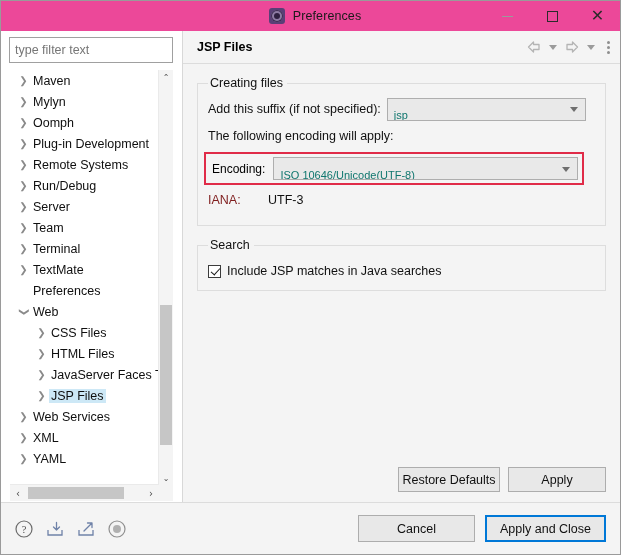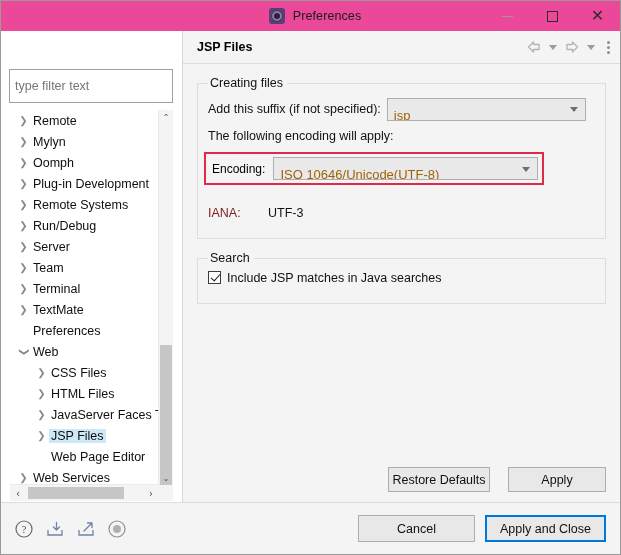--- a/index.html
+++ b/index.html
@@ -119,30 +119,29 @@
   .leftcol {
     width: 181px;
     flex: 0 0 181px;
     display: flex;
     flex-direction: column;
     padding: 6px 0 0 8px;
     box-sizing: border-box;
   }
   .filter-input {
     width: 164px;
-    height: 34px;
+    height: 26px;
     box-sizing: border-box;
     border: 1px solid #a0a0a0;
     background: #ffffff;
     font-family: "Liberation Sans", sans-serif;
     font-size: 12.5px;
     color: #6f6f6f;
     padding: 0 5px;
     outline: none;
-    margin-top: 32px;
   }
   .filter-input::placeholder { color: #767676; opacity: 1; }
 
   .tree-wrap {
     margin-top: 6px;
     width: 165px;
     flex: 1 1 auto;
     position: relative;
     border: 1px solid #ffffff;
     box-sizing: border-box;
@@ -344,59 +343,59 @@
     color: #111111;
   }
   .combo {
     box-sizing: border-box;
     height: 23px;
     border: 1px solid #aeaeae;
     background: #e9e9e9;
     display: flex;
     align-items: center;
     position: relative;
-    font-size: 13px;
-    color: #a16207;
+    font-size: 11px;
+    color: #0f766e;
     padding: 12px 22px 0 6px;
     overflow: hidden;
     white-space: nowrap;
   }
   .combo .cb-caret {
     position: absolute;
     right: 7px;
     top: 50%;
     margin-top: -2px;
     width: 0; height: 0;
     border-left: 4.5px solid transparent;
     border-right: 4.5px solid transparent;
     border-top: 5px solid #6f6f6f;
   }
   #suffix-combo { width: 199px; margin-left: 6px; }
 
   .encoding-highlight {
     position: relative;
     border: 2px solid #e02b48;
     padding: 3px 4px 3px 4px;
-    margin: 4px 0 18px -4px;
-    display: flex;
-    align-items: center;
-    width: 340px;
+    margin: 4px 0 5px -4px;
+    display: flex;
+    align-items: center;
+    width: 380px;
     box-sizing: border-box;
     background: transparent;
   }
   .encoding-highlight .lab { margin-left: 2px; }
   #encoding-combo { flex: 1 1 auto; margin-left: 8px; min-width: 0; }
 
   .iana-row { margin-top: 4px; height: 20px; }
   .iana-row .lab-name { font-size: 12.5px; color: #7f1d1d; width: 60px; }
   .iana-row .lab-val { font-size: 12.5px; color: #111111; }
 
   .check-row {
     display: flex;
-    align-items: flex-start;
+    align-items: flex-end;
     height: 20px;
     margin-top: 2px;
   }
   .checkbox {
     width: 13px; height: 13px;
     box-sizing: border-box;
     border: 1px solid #3c3c3c;
     background: #ffffff;
     margin-right: 6px;
     position: relative;
@@ -411,21 +410,21 @@
     border-width: 0 1.6px 1.6px 0;
     transform: rotate(42deg);
   }
   .check-row .lab { font-size: 12.5px; color: #111111; }
 
   .panel-footer-btns {
     position: absolute;
     right: 14px;
     bottom: 10px;
     display: flex;
-    gap: 18px;
+    gap: 8px;
   }
   .btn {
     font-family: "Liberation Sans", sans-serif;
     font-size: 12.5px;
     color: #111111;
     background: #e8e8e8;
     border: 1px solid #adadad;
     height: 25px;
     padding: 0 12px;
     box-sizing: border-box;
@@ -506,21 +505,21 @@
 
   <div class="content">
 
     <div class="leftcol">
       <input class="filter-input" type="text" placeholder="type filter text" style="">
 
       <div class="tree-wrap">
         <div class="tree" id="tree-list">
             <div class="tree-row lvl1">
               <span class="twisty">❯</span>
-              <span class="lbl">Remote</span>
+              <span class="lbl">Maven</span>
             </div>
             <div class="tree-row lvl1">
               <span class="twisty">❯</span>
               <span class="lbl">Mylyn</span>
             </div>
             <div class="tree-row lvl1">
               <span class="twisty">❯</span>
               <span class="lbl">Oomph</span>
             </div>
             <div class="tree-row lvl1">
@@ -567,24 +566,20 @@
               <span class="twisty">❯</span>
               <span class="lbl">HTML Files</span>
             </div>
             <div class="tree-row lvl2">
               <span class="twisty">❯</span>
               <span class="lbl">JavaServer Faces To</span>
             </div>
             <div class="tree-row lvl2 selected">
               <span class="twisty">❯</span>
               <span class="lbl">JSP Files</span>
-            </div>
-            <div class="tree-row lvl2">
-              <span class="twisty blank"></span>
-              <span class="lbl">Web Page Editor</span>
             </div>
             <div class="tree-row lvl1">
               <span class="twisty">❯</span>
               <span class="lbl">Web Services</span>
             </div>
             <div class="tree-row lvl1">
               <span class="twisty">❯</span>
               <span class="lbl">XML</span>
             </div>
             <div class="tree-row lvl1">

